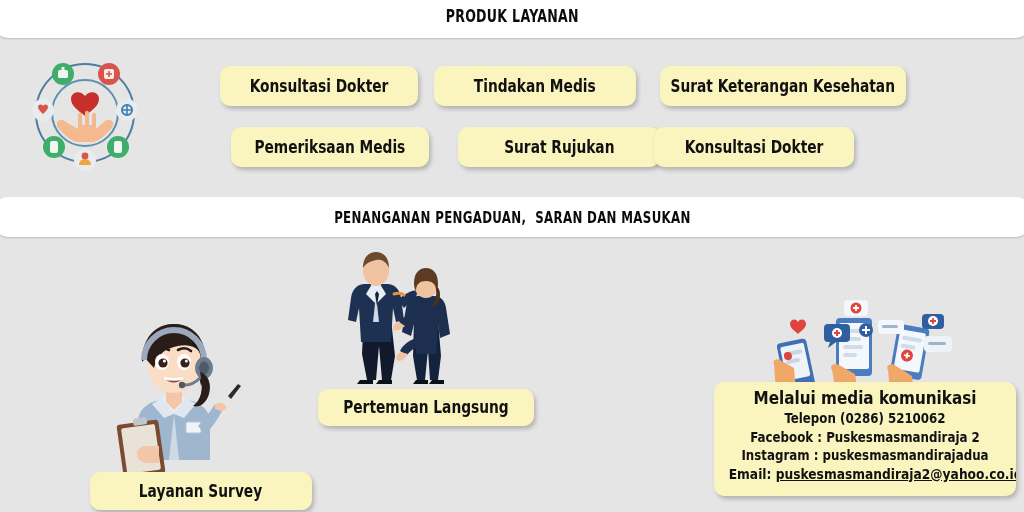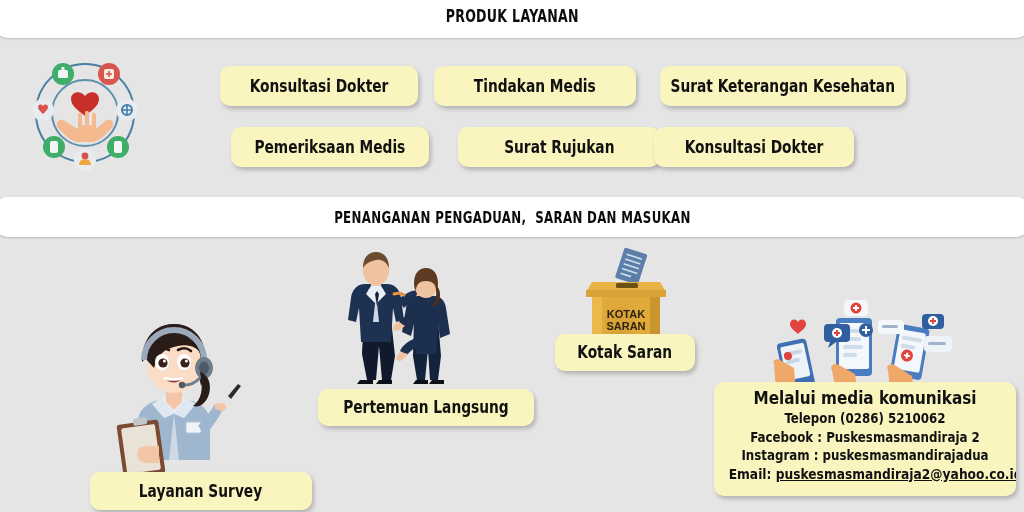--- a/index.html
+++ b/index.html
@@ -246,47 +246,20 @@
       <path d="M104 34c4 2 5 9 3 15-1 4-4 6-7 5 4-5 5-12 4-20z" fill="#4b2f1b"></path>
 
       <path d="M84 62c-8 0-14 4-17 8l6 6c4-3 8-5 13-5z" fill="#1c2f4e"></path>
       <path d="M67 70c-4 1-7 4-6 7 1 2 5 2 8 0l4-3z" fill="#f0c3a0"></path>
       <path d="M84 86c-8 3-14 8-16 13l7 4c3-4 7-7 12-9z" fill="#1c2f4e"></path>
       <path d="M69 100c-4 2-6 5-4 8 2 2 5 1 8-2l3-4z" fill="#f0c3a0"></path>
       <path d="M62 42q6-2 10 1" stroke="#e8913a" stroke-width="3" fill="none" stroke-linecap="round"></path>
     </svg>
   </div>
 
-  <div id="art-box">
-    <svg viewBox="0 0 96 98" width="96" height="98">
-
-      <g transform="rotate(18 52 18)">
-        <rect x="40" y="-2" width="24" height="32" rx="2" fill="#5b7fa8"></rect>
-        <g stroke="#cfe0f0" stroke-width="1.6">
-          <path d="M44 4h16M44 9h16M44 14h16M44 19h16M44 24h11"></path>
-        </g>
-      </g>
-
-      <path d="M14 30h68l6 10H8z" fill="#e8b344"></path>
-      <rect x="8" y="38" width="80" height="7" fill="#d9a238"></rect>
-
-      <rect x="38" y="31" width="22" height="5" rx="1.5" fill="#6b5114"></rect>
-
-      <rect x="14" y="45" width="68" height="48" fill="#e0a93a"></rect>
-      <rect x="14" y="45" width="10" height="48" fill="#eab84b"></rect>
-      <rect x="72" y="45" width="10" height="48" fill="#c9952f"></rect>
-
-      <circle cx="42" cy="70" r="15" fill="#d49f31" opacity=".55"></circle>
-
-      <text x="48" y="66" font-family="'Liberation Sans',sans-serif" font-size="11" font-weight="bold" fill="#2c2412" text-anchor="middle">KOTAK</text>
-      <text x="48" y="78" font-family="'Liberation Sans',sans-serif" font-size="11" font-weight="bold" fill="#2c2412" text-anchor="middle">SARAN</text>
-
-      <ellipse cx="48" cy="95" rx="36" ry="3" fill="#1f4a66" opacity=".45"></ellipse>
-    </svg>
-  </div>
 
   <div id="art-phones">
     <svg viewBox="0 0 196 92" width="196" height="92">
 
       <g transform="rotate(-12 40 60)">
         <rect x="22" y="40" width="30" height="48" rx="4" fill="#3f6fb5"></rect>
         <rect x="25" y="44" width="24" height="34" rx="2" fill="#eef3f8"></rect>
         <rect x="28" y="50" width="18" height="4" rx="2" fill="#c8d6e5"></rect>
         <rect x="28" y="58" width="14" height="4" rx="2" fill="#c8d6e5"></rect>
         <circle cx="31" cy="54" r="4" fill="#e0443c"></circle>
@@ -338,23 +311,20 @@
         <rect x="164" y="14" width="22" height="15" rx="4" fill="#2f5f9e"></rect>
         <circle cx="175" cy="21" r="5" fill="#fff"></circle>
         <path d="M172 21h6M175 18v6" stroke="#e0443c" stroke-width="1.8"></path>
       </g>
 
       <path d="M130 70c-3-4 3-8 8-4l16 10 2 16h-24z" fill="#f0a868"></path>
       <path d="M132 86h26v6h-26z" fill="#e0443c"></path>
     </svg>
   </div>
 
-  <div class="pill" id="pill-kotak">
-    <span>Kotak Saran</span>
-  </div>
   <div class="pill" id="pill-pertemuan">
     <span>Pertemuan Langsung</span>
   </div>
   <div class="pill" id="pill-survey">
     <span>Layanan Survey</span>
   </div>
 
   <div id="contact-card">
     <div class="c-head">Melalui media komunikasi</div>
     <div class="c-line">Telepon (0286) 5210062</div>

